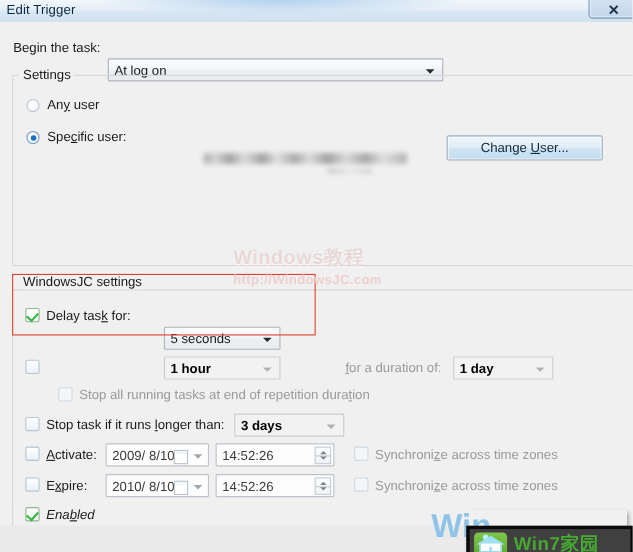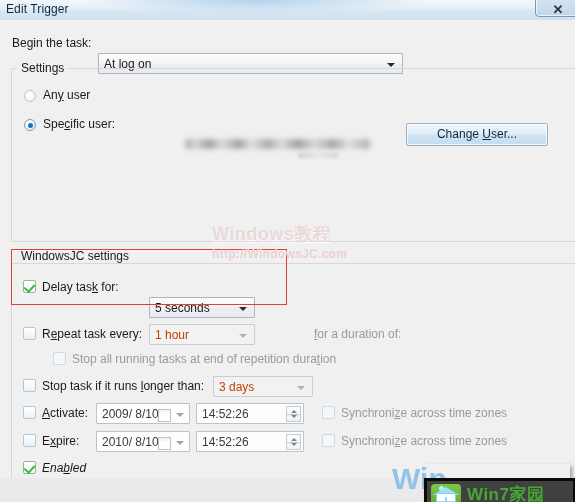--- a/index.html
+++ b/index.html
@@ -90,21 +90,21 @@
   }
   .combo .arrow {
     position: absolute;
     right: 7px; top: 9px;
     width: 0; height: 0;
     border-left: 4px solid transparent;
     border-right: 4px solid transparent;
     border-top: 4px solid #26292e;
   }
   .combo.dim { background: #f2f2f2; border-color: #c9cdd2; }
-  .combo.dim .val { color: #c2410c; }
+  .combo.dim .val { color: #000000; font-weight: bold; }
   .combo.dim .arrow { border-top-color: #b1b1b1; }
 
   
   .groupbox {
     position: absolute;
     border: 1px solid #d7d7d7;
     border-radius: 2px;
   }
   .group-title {
     position: absolute;
@@ -414,26 +414,29 @@
   <div class="group-title lbl" style="left:17px; top:229px;">WindowsJC settings</div>
 
   <div class="cb checked" style="left:23px; top:260px;"></div>
   <div class="lbl" style="position:absolute; left:42px; top:260px;">Delay tas<u>k</u> for:</div>
   <div class="combo" style="left:149px; top:257px; width:106px;margin-top:20px;">
     <span class="val">5 seconds</span>
     <span class="arrow"></span>
   </div>
 
   <div class="cb off" style="left:23px; top:307px;"></div>
-  <div class="lbl" style="position:absolute; left:42px; top:307px;">R<u>e</u>peat task every:</div>
   <div class="combo dim" style="left:149px; top:304px; width:106px;">
     <span class="val">1 hour</span>
     <span class="arrow"></span>
   </div>
   <div class="lbl dim" style="position:absolute; left:314px; top:307px;"><u>f</u>or a duration of:</div>
+  <div class="combo dim" style="left:412px; top:304px; width:91px;">
+    <span class="val">1 day</span>
+    <span class="arrow"></span>
+  </div>
 
   <div class="cb disabled" style="left:53px; top:332px;"></div>
   <div class="lbl dim" style="position:absolute; left:72px; top:332px;">Stop all running tasks at end of repetition dura<u>t</u>ion</div>
 
   <div class="cb off" style="left:23px; top:359px;"></div>
   <div class="lbl" style="position:absolute; left:42px; top:359px;">Stop task if it runs <u>l</u>onger than:</div>
   <div class="combo dim" style="left:213px; top:356px; width:100px;">
     <span class="val">3 days</span>
     <span class="arrow"></span>
   </div>

